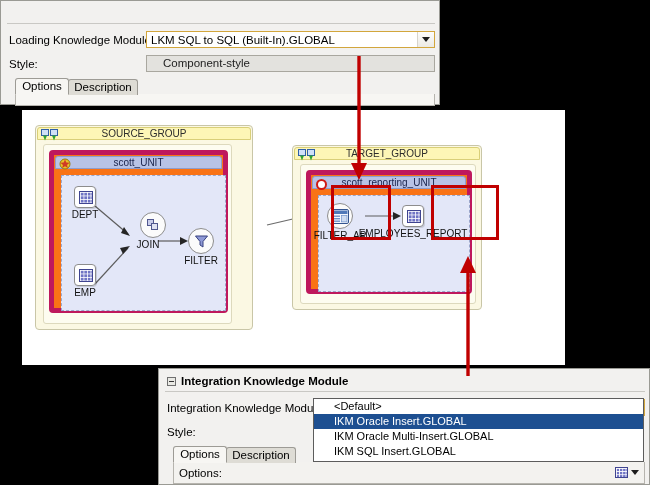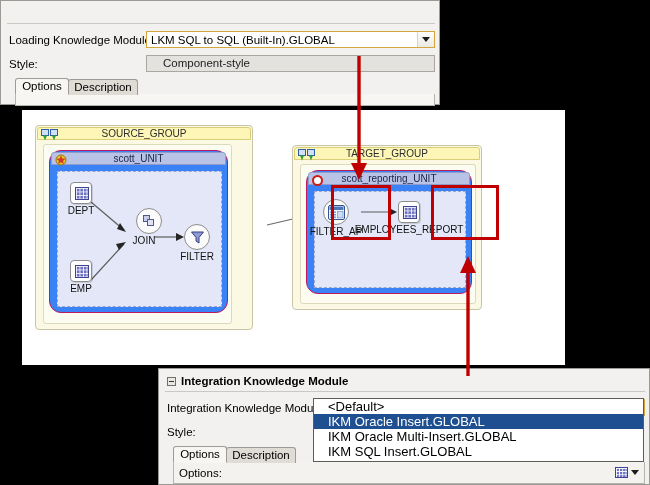--- a/index.html
+++ b/index.html
@@ -33,35 +33,35 @@
   .tabs{position:absolute;}
   .tab{position:absolute;box-sizing:border-box;font-size:11.5px;text-align:center;
        border:1px solid #9d9b95;border-bottom:none;border-radius:3px 3px 0 0;line-height:15px;}
   .tab.sel{background:#f7f6f3;border-bottom:1px solid #f7f6f3;z-index:3;}
   .tab.un{background:#dedcd5;z-index:2;}
   .tabline{position:absolute;height:1px;background:#9d9b95;}
   .tabbody{position:absolute;background:#f7f6f3;border:1px solid #b6b4ae;box-sizing:border-box;}
 
   
   .popup{position:absolute;background:#fff;border:1px solid #5c5c5c;box-sizing:border-box;z-index:40;}
-  .popup .opt{font-size:13px;line-height:15px;padding-left:14px;white-space:nowrap;}
+  .popup .opt{font-size:11px;line-height:15px;padding-left:20px;white-space:nowrap;}
   .popup .opt.hl{background:#1d4f91;color:#fff;}
 
   
   #canvas{position:absolute;background:#ffffff;box-sizing:border-box;}
 
   .group{position:absolute;box-sizing:border-box;background:#fbf8e3;
          border:1px solid #c9c6a7;border-radius:4px;}
   .group-hdr{position:absolute;left:1px;right:1px;top:1px;height:13px;background:#fdf6b6;
              border:1px solid #d9cf78;border-radius:3px 3px 0 0;box-sizing:border-box;
              font-size:10px;text-align:center;line-height:12px;color:#2c2c2c;}
   .group-inner{position:absolute;background:#fdfcf0;border:1px solid #ddd9bd;box-sizing:border-box;border-radius:3px;}
 
-  .unit{position:absolute;box-sizing:border-box;background:#3b82f6;
-        border:1px solid #be185d;border-radius:12px;}
+  .unit{position:absolute;box-sizing:border-box;background:#f97316;
+        border:5px solid #be185d;border-radius:4px;}
   .unit-hdr{position:absolute;left:1px;right:1px;top:1px;height:13px;background:#b8c3e6;
             border:1px solid #8f9ccb;border-radius:3px 3px 0 0;box-sizing:border-box;
             font-size:10px;text-align:center;line-height:12px;color:#19224a;}
   .unit-dash{position:absolute;box-sizing:border-box;border:1px dashed #9aa6cb;background:#e3e7f8;}
 
   
   .node{position:absolute;}
   .node .cap{position:absolute;left:50%;transform:translateX(-50%);white-space:nowrap;
              font-size:10px;color:#111;top:100%;margin-top:1px;}
   .tblicon{width:22px;height:22px;box-sizing:border-box;background:#ffffff;border:1px solid #8d8d8d;

